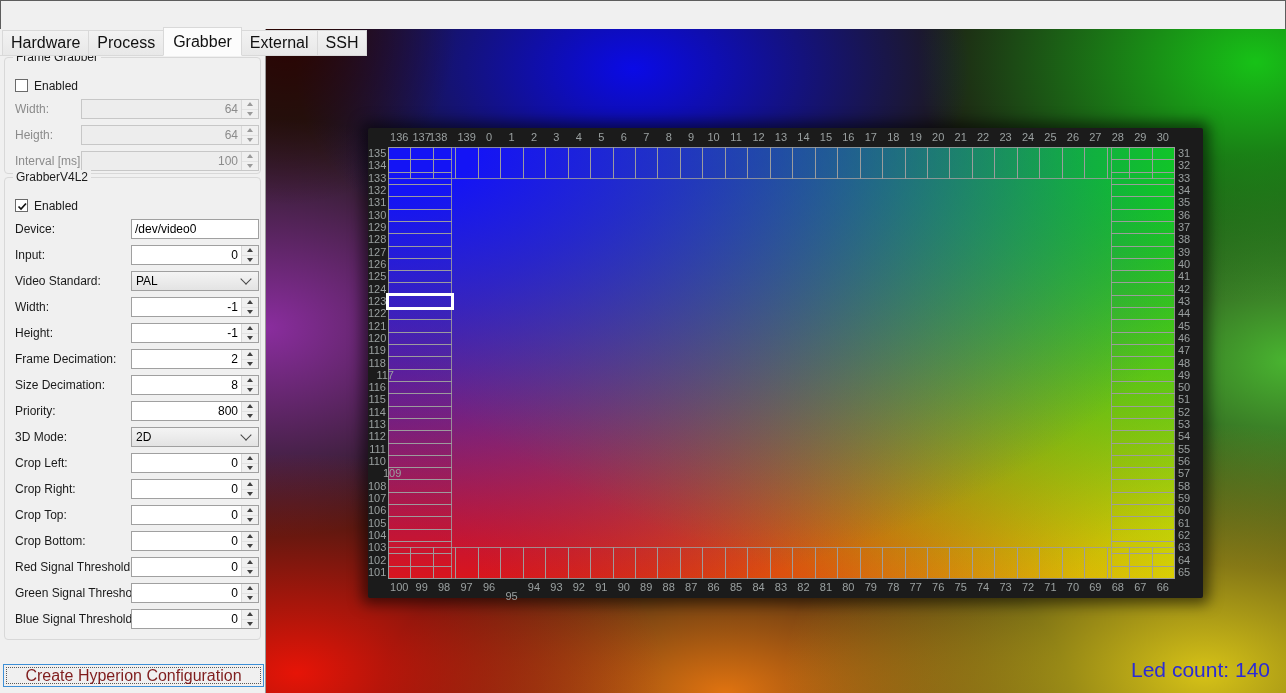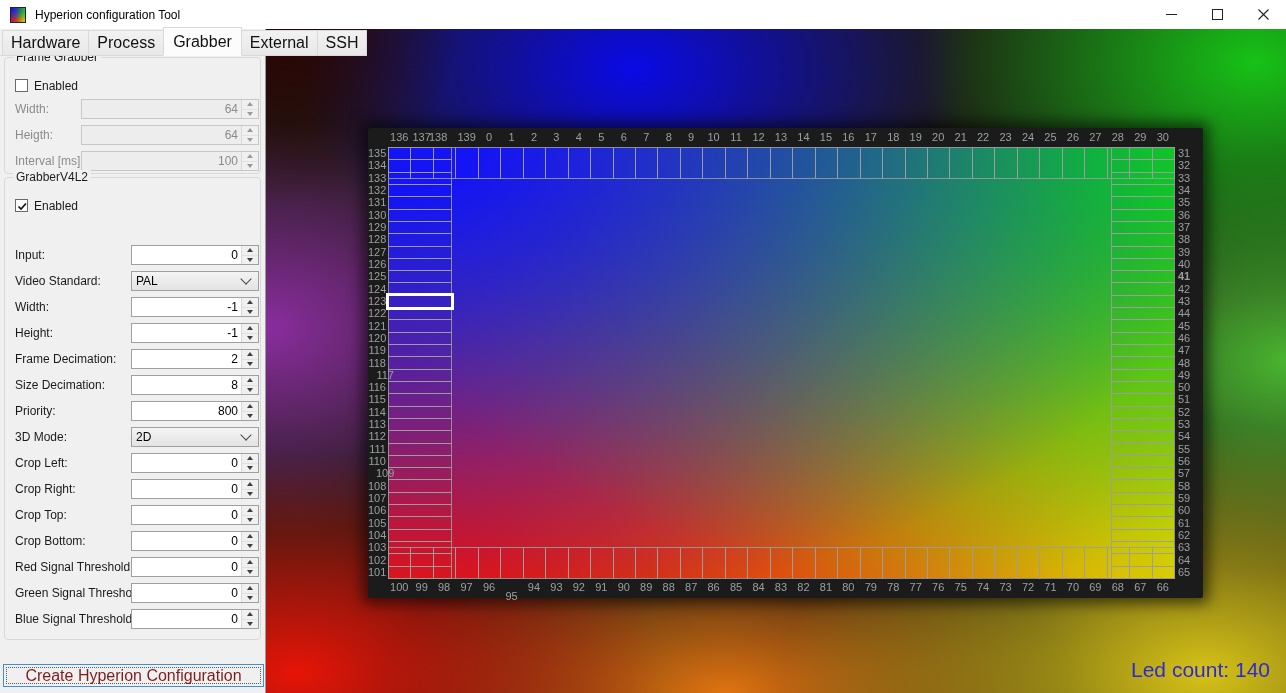--- a/index.html
+++ b/index.html
@@ -154,37 +154,20 @@
   }
   .led-count {
     position:absolute; right:16px; bottom:11px; font-size:21px; color:#2b2bd6;
   }
 </style>
 </head>
 <body>
 
 <div class="window">
 
-  <div class="titlebar">
-    <div class="app-icon"></div>
-    <span class="title-text">Hyperion configuration Tool</span>
-    <div class="win-controls">
-      <div class="win-btn">
-        <span class="glyph-min"></span>
-      </div>
-      <div class="win-btn">
-        <span class="glyph-max"></span>
-      </div>
-      <div class="win-btn">
-        <svg width="11" height="11" viewBox="0 0 11 11">
-            <path d="M0.5 0.5 L10.5 10.5 M10.5 0.5 L0.5 10.5" stroke="#222" stroke-width="1.1" fill="none"></path>
-          </svg>
-      </div>
-    </div>
-  </div>
 
   <div class="panel">
     <div class="tabbar" id="tabbar">
         <div class="tab">Hardware</div>
         <div class="tab">Process</div>
         <div class="tab active">Grabber</div>
         <div class="tab">External</div>
         <div class="tab">SSH</div>
       </div>
     <div class="tabpane-line"></div>
@@ -241,20 +224,24 @@
 
     <div class="groupbox" id="group-v4l2" style="top:148px; height:463px;">
       <span class="groupbox-title">GrabberV4L2</span>
     <div class="checkbox-row" style="top: 20px;">
           <div class="checkbox">
             <svg width="13" height="13" viewBox="0 0 13 13">
               <path d="M2.5 6.5 L5 9 L10 3.5" stroke="#111" stroke-width="1.7" fill="none"></path>
             </svg>
           </div>
           <span class="checkbox-label">Enabled</span>
+        </div>
+        <div class="row" style="top: 41px;">
+          <span class="row-label">Device:</span>
+          <input class="txt" type="text" value="/dev/video0" style="left: 126px; width: 128px;">
         </div>
         <div class="row" style="top: 67px;">
           <span class="row-label">Input:</span>
           <div class="spin" style="left: 126px; width: 128px;">
             <input type="text" value="0" style="">
             <div class="spin-btns">
               <div class="spin-btn">
                 <span class="arr-up"></span>
               </div>
               <div class="spin-btn">
@@ -535,21 +522,21 @@
         <div class="led-num" style="left: 0px; top: 129.986px; width: 18px; height: 12px; line-height: 12px; text-align: right;">126</div>
         <div class="led-cell" style="left: 743px; top: 129.829px; width: 64px; height: 13.3143px;"></div>
         <div class="led-num" style="left: 810px; top: 129.986px; width: 24px; height: 12px; line-height: 12px; text-align: left;">40</div>
         <div class="led-cell" style="left: 244.571px; top: 19px; width: 23.4571px; height: 32px;"></div>
         <div class="led-num" style="left: 240.571px; top: 3px; width: 30.4571px; height: 13px; line-height: 13px; text-align: center;">6</div>
         <div class="led-cell" style="left: 244.571px; top: 419px; width: 23.4571px; height: 32px;"></div>
         <div class="led-num" style="left: 240.571px; top: 453px; width: 30.4571px; height: 13px; line-height: 13px; text-align: center;">90</div>
         <div class="led-cell" style="left: 20px; top: 142.143px; width: 64px; height: 13.3143px;"></div>
         <div class="led-num" style="left: 0px; top: 142.3px; width: 18px; height: 12px; line-height: 12px; text-align: right;">125</div>
         <div class="led-cell" style="left: 743px; top: 142.143px; width: 64px; height: 13.3143px;"></div>
-        <div class="led-num" style="left: 810px; top: 142.3px; width: 24px; height: 12px; line-height: 12px; text-align: left; font-weight: bold;">41</div>
+        <div class="led-num" style="left: 810px; top: 142.3px; width: 24px; height: 12px; line-height: 12px; text-align: left;">41</div>
         <div class="led-cell" style="left: 267.029px; top: 19px; width: 23.4571px; height: 32px;"></div>
         <div class="led-num" style="left: 263.029px; top: 3px; width: 30.4571px; height: 13px; line-height: 13px; text-align: center;">7</div>
         <div class="led-cell" style="left: 267.029px; top: 419px; width: 23.4571px; height: 32px;"></div>
         <div class="led-num" style="left: 263.029px; top: 453px; width: 30.4571px; height: 13px; line-height: 13px; text-align: center;">89</div>
         <div class="led-cell" style="left: 20px; top: 154.457px; width: 64px; height: 13.3143px;"></div>
         <div class="led-num" style="left: 0px; top: 154.614px; width: 18px; height: 12px; line-height: 12px; text-align: right;">124</div>
         <div class="led-cell" style="left: 743px; top: 154.457px; width: 64px; height: 13.3143px;"></div>
         <div class="led-num" style="left: 810px; top: 154.614px; width: 24px; height: 12px; line-height: 12px; text-align: left;">42</div>
         <div class="led-cell" style="left: 289.486px; top: 19px; width: 23.4571px; height: 32px;"></div>
         <div class="led-num" style="left: 285.486px; top: 3px; width: 30.4571px; height: 13px; line-height: 13px; text-align: center;">8</div>
@@ -661,21 +648,21 @@
         <div class="led-num" style="left: 577.429px; top: 453px; width: 30.4571px; height: 13px; line-height: 13px; text-align: center;">75</div>
         <div class="led-cell" style="left: 20px; top: 326.857px; width: 64px; height: 13.3143px;"></div>
         <div class="led-num" style="left: 0px; top: 327.014px; width: 18px; height: 12px; line-height: 12px; text-align: right;">110</div>
         <div class="led-cell" style="left: 743px; top: 326.857px; width: 64px; height: 13.3143px;"></div>
         <div class="led-num" style="left: 810px; top: 327.014px; width: 24px; height: 12px; line-height: 12px; text-align: left;">56</div>
         <div class="led-cell" style="left: 603.886px; top: 19px; width: 23.4571px; height: 32px;"></div>
         <div class="led-num" style="left: 599.886px; top: 3px; width: 30.4571px; height: 13px; line-height: 13px; text-align: center;">22</div>
         <div class="led-cell" style="left: 603.886px; top: 419px; width: 23.4571px; height: 32px;"></div>
         <div class="led-num" style="left: 599.886px; top: 453px; width: 30.4571px; height: 13px; line-height: 13px; text-align: center;">74</div>
         <div class="led-cell" style="left: 20px; top: 339.171px; width: 64px; height: 13.3143px;"></div>
-        <div class="led-num" style="left: 8px; top: 339.329px; width: 18px; height: 12px; line-height: 12px; text-align: right;">109</div>
+        <div class="led-num" style="left: 15px; top: 339.329px; width: 18px; height: 12px; line-height: 12px; text-align: right;">109</div>
         <div class="led-cell" style="left: 743px; top: 339.171px; width: 64px; height: 13.3143px;"></div>
         <div class="led-num" style="left: 810px; top: 339.329px; width: 24px; height: 12px; line-height: 12px; text-align: left;">57</div>
         <div class="led-cell" style="left: 626.343px; top: 19px; width: 23.4571px; height: 32px;"></div>
         <div class="led-num" style="left: 622.343px; top: 3px; width: 30.4571px; height: 13px; line-height: 13px; text-align: center;">23</div>
         <div class="led-cell" style="left: 626.343px; top: 419px; width: 23.4571px; height: 32px;"></div>
         <div class="led-num" style="left: 622.343px; top: 453px; width: 30.4571px; height: 13px; line-height: 13px; text-align: center;">73</div>
         <div class="led-cell" style="left: 20px; top: 351.486px; width: 64px; height: 13.3143px;"></div>
         <div class="led-num" style="left: 0px; top: 351.643px; width: 18px; height: 12px; line-height: 12px; text-align: right;">108</div>
         <div class="led-cell" style="left: 743px; top: 351.486px; width: 64px; height: 13.3143px;"></div>
         <div class="led-num" style="left: 810px; top: 351.643px; width: 24px; height: 12px; line-height: 12px; text-align: left;">58</div>

